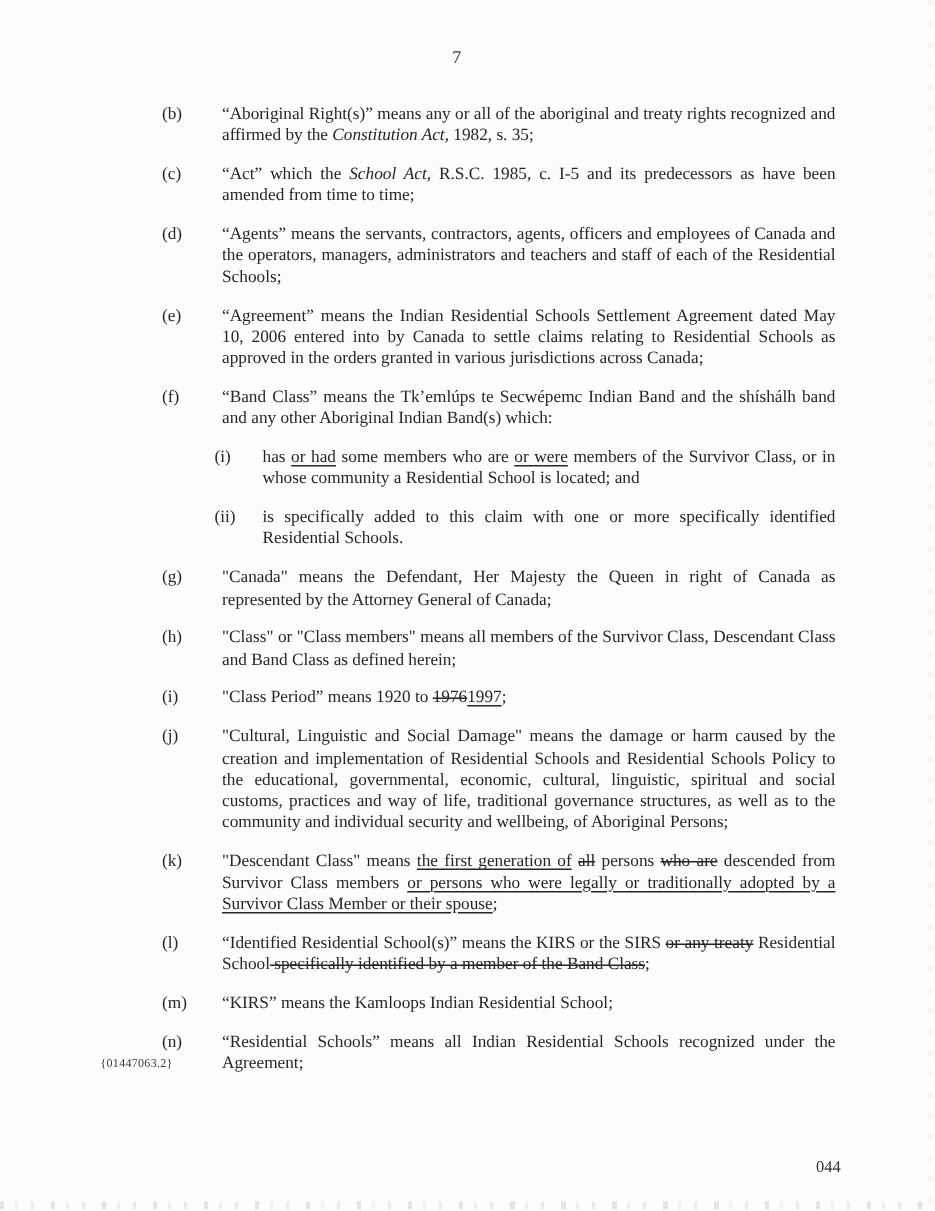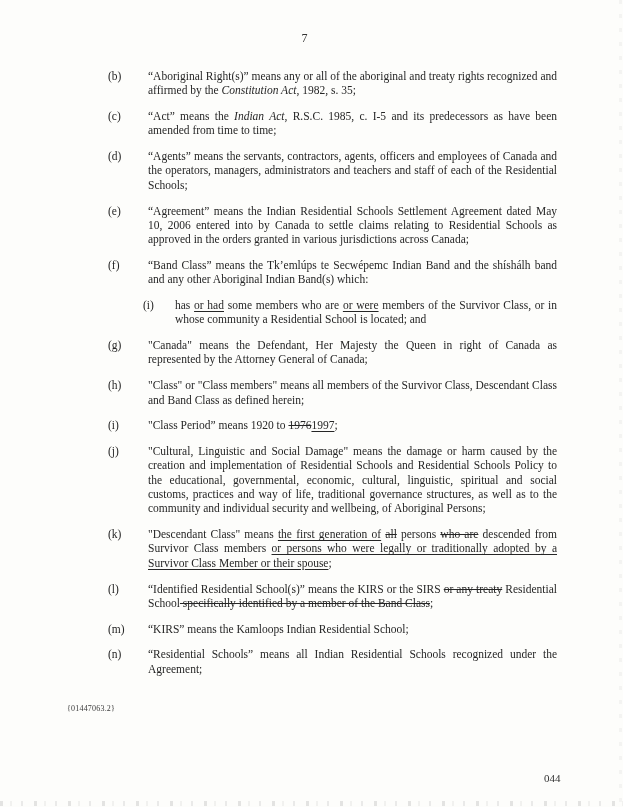--- a/index.html
+++ b/index.html
@@ -100,37 +100,41 @@
 <div class="sheet">
   <div class="page-number">7</div>
 
   <div class="content">
       <div class="def-row">
     <div class="def-label">(b)</div>
     <div class="def-text"><span>“Aboriginal Right(s)” means any or all of the aboriginal and treaty rights recognized and affirmed by the </span><span class="st-italic">Constitution Act</span><span>, 1982, s. 35;</span></div>
   </div>
       <div class="def-row">
     <div class="def-label">(c)</div>
-    <div class="def-text"><span>“Act” means the </span><span class="st-italic">Indian Act</span><span>, R.S.C. 1985, c. I-5 and its predecessors as have been amended from time to time;</span></div>
+    <div class="def-text"><span>“Act” which the </span><span class="st-italic">School Act</span><span>, R.S.C. 1985, c. I-5 and its predecessors as have been amended from time to time;</span></div>
   </div>
       <div class="def-row">
     <div class="def-label">(d)</div>
     <div class="def-text"><span>“Agents” means the servants, contractors, agents, officers and employees of Canada and the operators, managers, administrators and teachers and staff of each of the Residential Schools;</span></div>
   </div>
       <div class="def-row">
     <div class="def-label">(e)</div>
     <div class="def-text"><span>“Agreement” means the Indian Residential Schools Settlement Agreement dated May 10, 2006 entered into by Canada to settle claims relating to Residential Schools as approved in the orders granted in various jurisdictions across Canada;</span></div>
   </div>
       <div class="def-row">
     <div class="def-label">(f)</div>
     <div class="def-text"><span>“Band Class” means the Tk’emlúps te Secwépemc Indian Band and the shíshálh band and any other Aboriginal Indian Band(s) which:</span></div>
   </div>
       <div class="def-row sub">
     <div class="def-label">(i)</div>
     <div class="def-text"><span>has </span><span class="st-underline">or had</span><span> some members who are </span><span class="st-underline">or were</span><span> members of the Survivor Class, or in whose community a Residential School is located; and</span></div>
+  </div>
+      <div class="def-row sub">
+    <div class="def-label">(ii)</div>
+    <div class="def-text"><span>is specifically added to this claim with one or more specifically identified Residential Schools.</span></div>
   </div>
       <div class="def-row">
     <div class="def-label">(g)</div>
     <div class="def-text"><span>"Canada" means the Defendant, Her Majesty the Queen in right of Canada as represented by the Attorney General of Canada;</span></div>
   </div>
       <div class="def-row">
     <div class="def-label">(h)</div>
     <div class="def-text"><span>"Class" or "Class members" means all members of the Survivor Class, Descendant Class and Band Class as defined herein;</span></div>
   </div>
       <div class="def-row">

